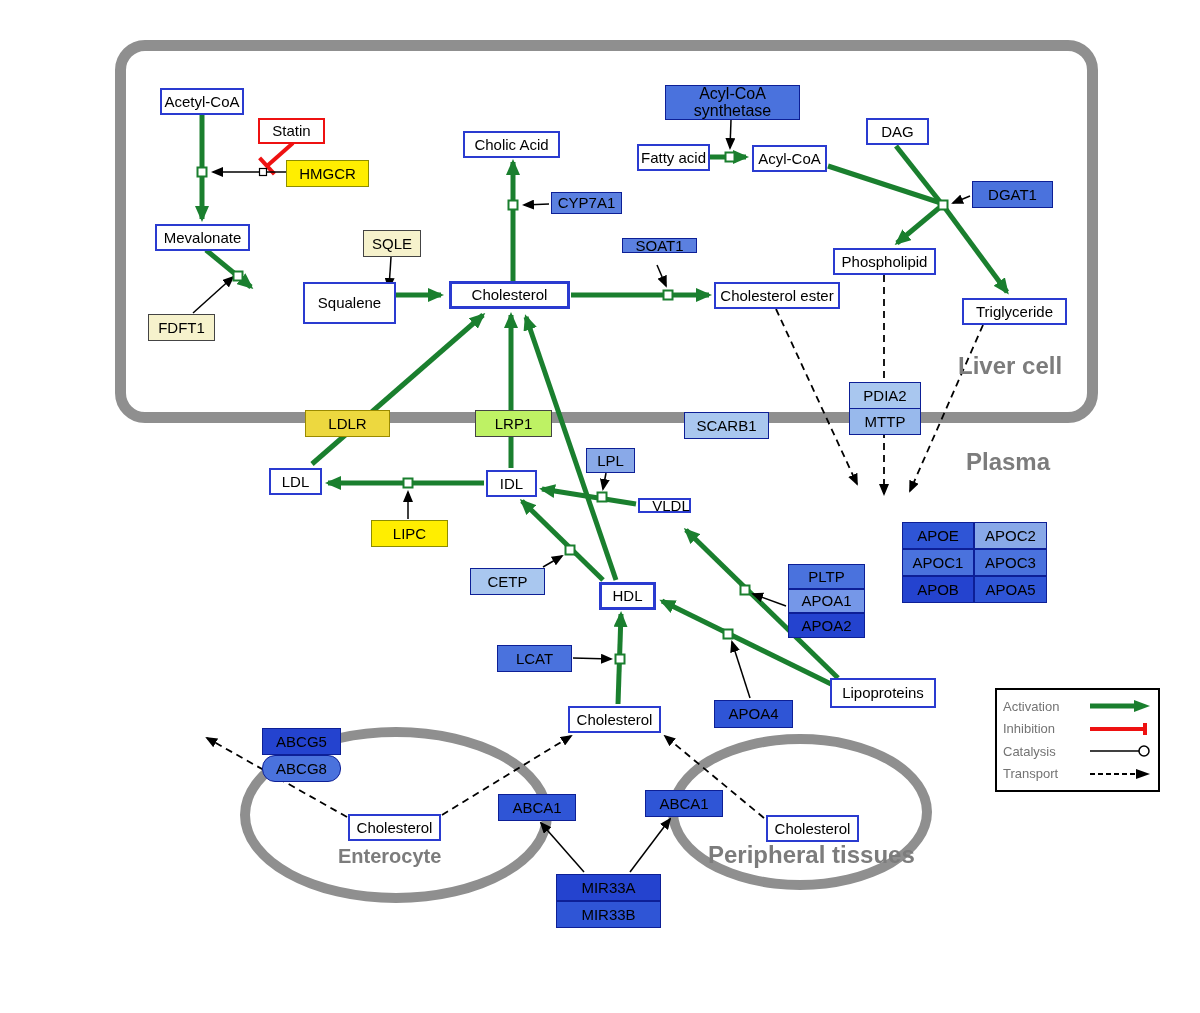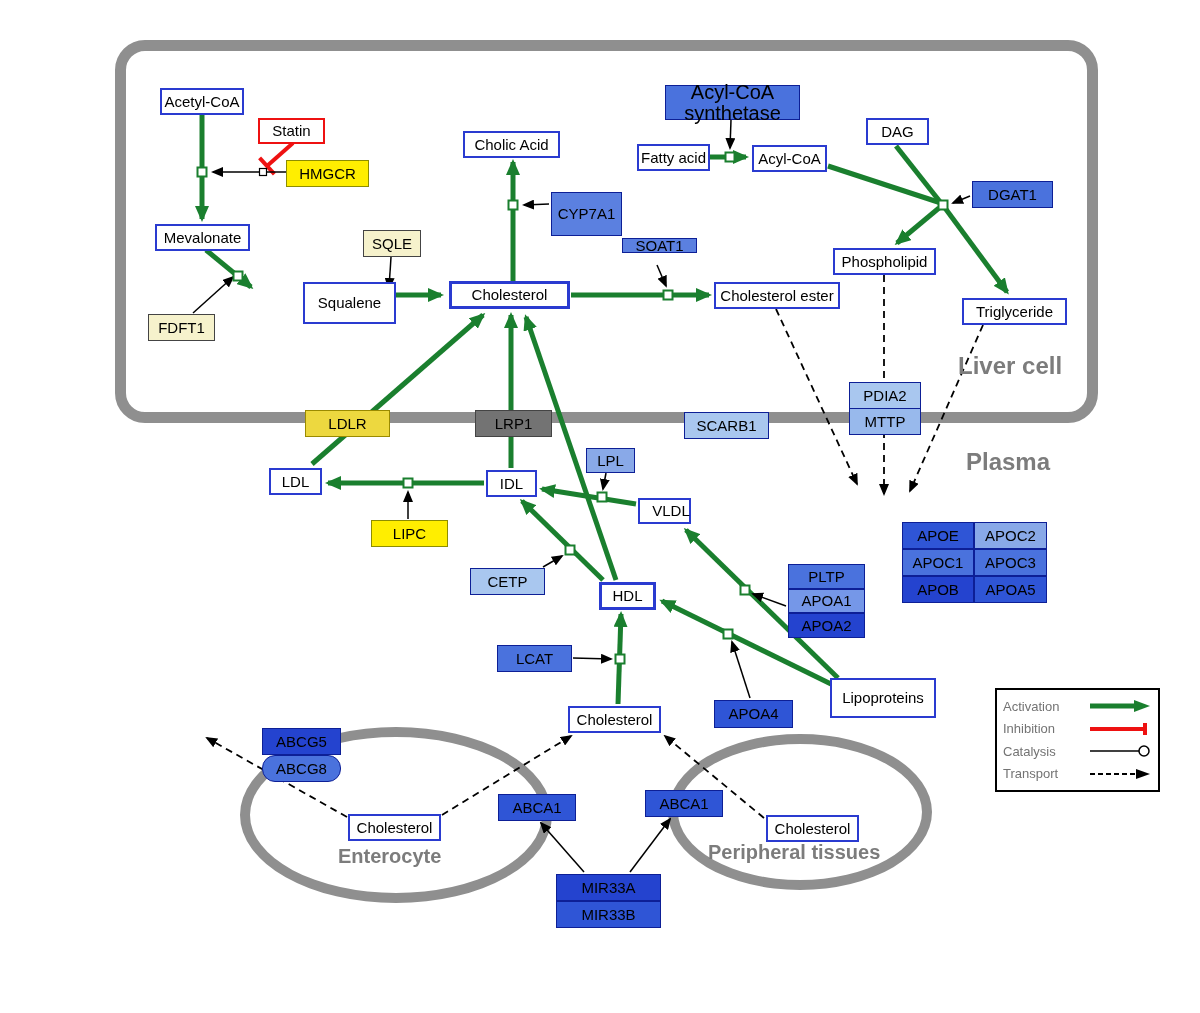--- a/index.html
+++ b/index.html
@@ -123,61 +123,61 @@
       <rect x="615.5" y="654.5" width="9" height="9"></rect>
       <rect x="740.5" y="585.5" width="9" height="9"></rect>
       <rect x="723.5" y="629.5" width="9" height="9"></rect>
     </g>
     <rect x="259.5" y="168.5" width="7" height="7" fill="#fff" stroke="#000" stroke-width="1.2"></rect>
   </svg>
 
   <div class="comp-label" style="left:958px;top:352px;font-size:24px;">Liver cell</div>
   <div class="comp-label" style="left:966px;top:448px;font-size:24px;">Plasma</div>
   <div class="comp-label" style="left:338px;top:845px;font-size:20px;">Enterocyte</div>
-  <div class="comp-label" style="left:708px;top:841px;font-size:20px;">Peripheral tissues</div>
+  <div class="comp-label" style="left:708px;top:841px;font-size:24px;">Peripheral tissues</div>
 
   <div class="node metab" style="left:160px;top:88px;width:84px;height:27px;">Acetyl-CoA</div>
   <div class="node drug" style="left:258px;top:118px;width:67px;height:26px;">Statin</div>
   <div class="node g-yellow" style="left:286px;top:160px;width:83px;height:27px;">HMGCR</div>
   <div class="node metab" style="left:155px;top:224px;width:95px;height:27px;">Mevalonate</div>
   <div class="node g-cream" style="left:148px;top:314px;width:67px;height:27px;">FDFT1</div>
   <div class="node g-cream" style="left:363px;top:230px;width:58px;height:27px;">SQLE</div>
   <div class="node metab" style="left:259px;top:282px;width:93px;height:42px;margin-left:44px;">Squalene</div>
   <div class="node metab metab-b" style="left:449px;top:281px;width:121px;height:28px;">Cholesterol</div>
   <div class="node metab" style="left:463px;top:131px;width:97px;height:27px;">Cholic Acid</div>
-  <div class="node g-med2" style="left:551px;top:192px;width:71px;height:44px;">CYP7A1</div>
+  <div class="node g-med2" style="left:551px;top:192px;width:71px;height:22px;">CYP7A1</div>
   <div class="node g-med2" style="left:622px;top:238px;width:75px;height:15px;">SOAT1</div>
   <div class="node metab" style="left:714px;top:282px;width:126px;height:27px;">Cholesterol ester</div>
-  <div class="node g-med" style="left:665px;top:85px;width:135px;height:35px;font-size:20px;padding:0 10px;">Acyl-CoA synthetase</div>
+  <div class="node g-med" style="left:665px;top:85px;width:135px;height:35px;font-size:16px;padding:0 10px;">Acyl-CoA synthetase</div>
   <div class="node metab" style="left:637px;top:144px;width:73px;height:27px;">Fatty acid</div>
   <div class="node metab" style="left:752px;top:145px;width:75px;height:27px;">Acyl-CoA</div>
   <div class="node metab" style="left:866px;top:118px;width:63px;height:27px;">DAG</div>
   <div class="node g-med" style="left:972px;top:181px;width:81px;height:27px;">DGAT1</div>
   <div class="node metab" style="left:833px;top:248px;width:103px;height:27px;">Phospholipid</div>
   <div class="node metab" style="left:962px;top:298px;width:105px;height:27px;">Triglyceride</div>
 
   <div class="node g-gold" style="left:305px;top:410px;width:85px;height:27px;">LDLR</div>
-  <div class="node g-cream" style="left:475px;top:410px;width:77px;height:27px;background:#737373;">LRP1</div>
+  <div class="node g-cream" style="left:475px;top:410px;width:77px;height:27px;background:#bef264;">LRP1</div>
   <div class="node g-light" style="left:684px;top:412px;width:85px;height:27px;">SCARB1</div>
   <div class="node g-light" style="left:849px;top:382px;width:72px;height:27px;">PDIA2</div>
   <div class="node g-light3" style="left:849px;top:408px;width:72px;height:27px;">MTTP</div>
 
   <div class="node metab" style="left:269px;top:468px;width:53px;height:27px;">LDL</div>
   <div class="node metab" style="left:486px;top:470px;width:51px;height:27px;">IDL</div>
   <div class="node g-light2" style="left:586px;top:448px;width:49px;height:25px;">LPL</div>
-  <div class="node metab" style="left:638px;top:498px;width:53px;height:26px;padding-left:13px;">VLDL</div>
+  <div class="node metab" style="left:638px;top:498px;width:53px;height:15px;padding-left:13px;">VLDL</div>
   <div class="node g-yellow" style="left:371px;top:520px;width:77px;height:27px;">LIPC</div>
   <div class="node g-light" style="left:470px;top:568px;width:75px;height:27px;">CETP</div>
   <div class="node metab metab-b" style="left:599px;top:582px;width:57px;height:28px;">HDL</div>
   <div class="node g-med" style="left:788px;top:564px;width:77px;height:25px;">PLTP</div>
   <div class="node g-midlight" style="left:788px;top:589px;width:77px;height:24px;">APOA1</div>
   <div class="node g-dark" style="left:788px;top:613px;width:77px;height:25px;">APOA2</div>
   <div class="node g-med" style="left:497px;top:645px;width:75px;height:27px;">LCAT</div>
   <div class="node g-meddark" style="left:714px;top:700px;width:79px;height:28px;">APOA4</div>
-  <div class="node metab" style="left:830px;top:678px;width:106px;height:40px;">Lipoproteins</div>
+  <div class="node metab" style="left:830px;top:678px;width:106px;height:30px;">Lipoproteins</div>
   <div class="node metab" style="left:568px;top:706px;width:93px;height:27px;">Cholesterol</div>
 
   <div class="node g-meddark" style="left:902px;top:522px;width:72px;height:27px;">APOE</div>
   <div class="node g-med" style="left:902px;top:549px;width:72px;height:27px;">APOC1</div>
   <div class="node g-dark" style="left:902px;top:576px;width:72px;height:27px;">APOB</div>
   <div class="node g-light2" style="left:974px;top:522px;width:73px;height:27px;">APOC2</div>
   <div class="node g-med" style="left:974px;top:549px;width:73px;height:27px;">APOC3</div>
   <div class="node g-meddark" style="left:974px;top:576px;width:73px;height:27px;">APOA5</div>
 
   <div class="node g-dark" style="left:262px;top:728px;width:79px;height:27px;">ABCG5</div>

